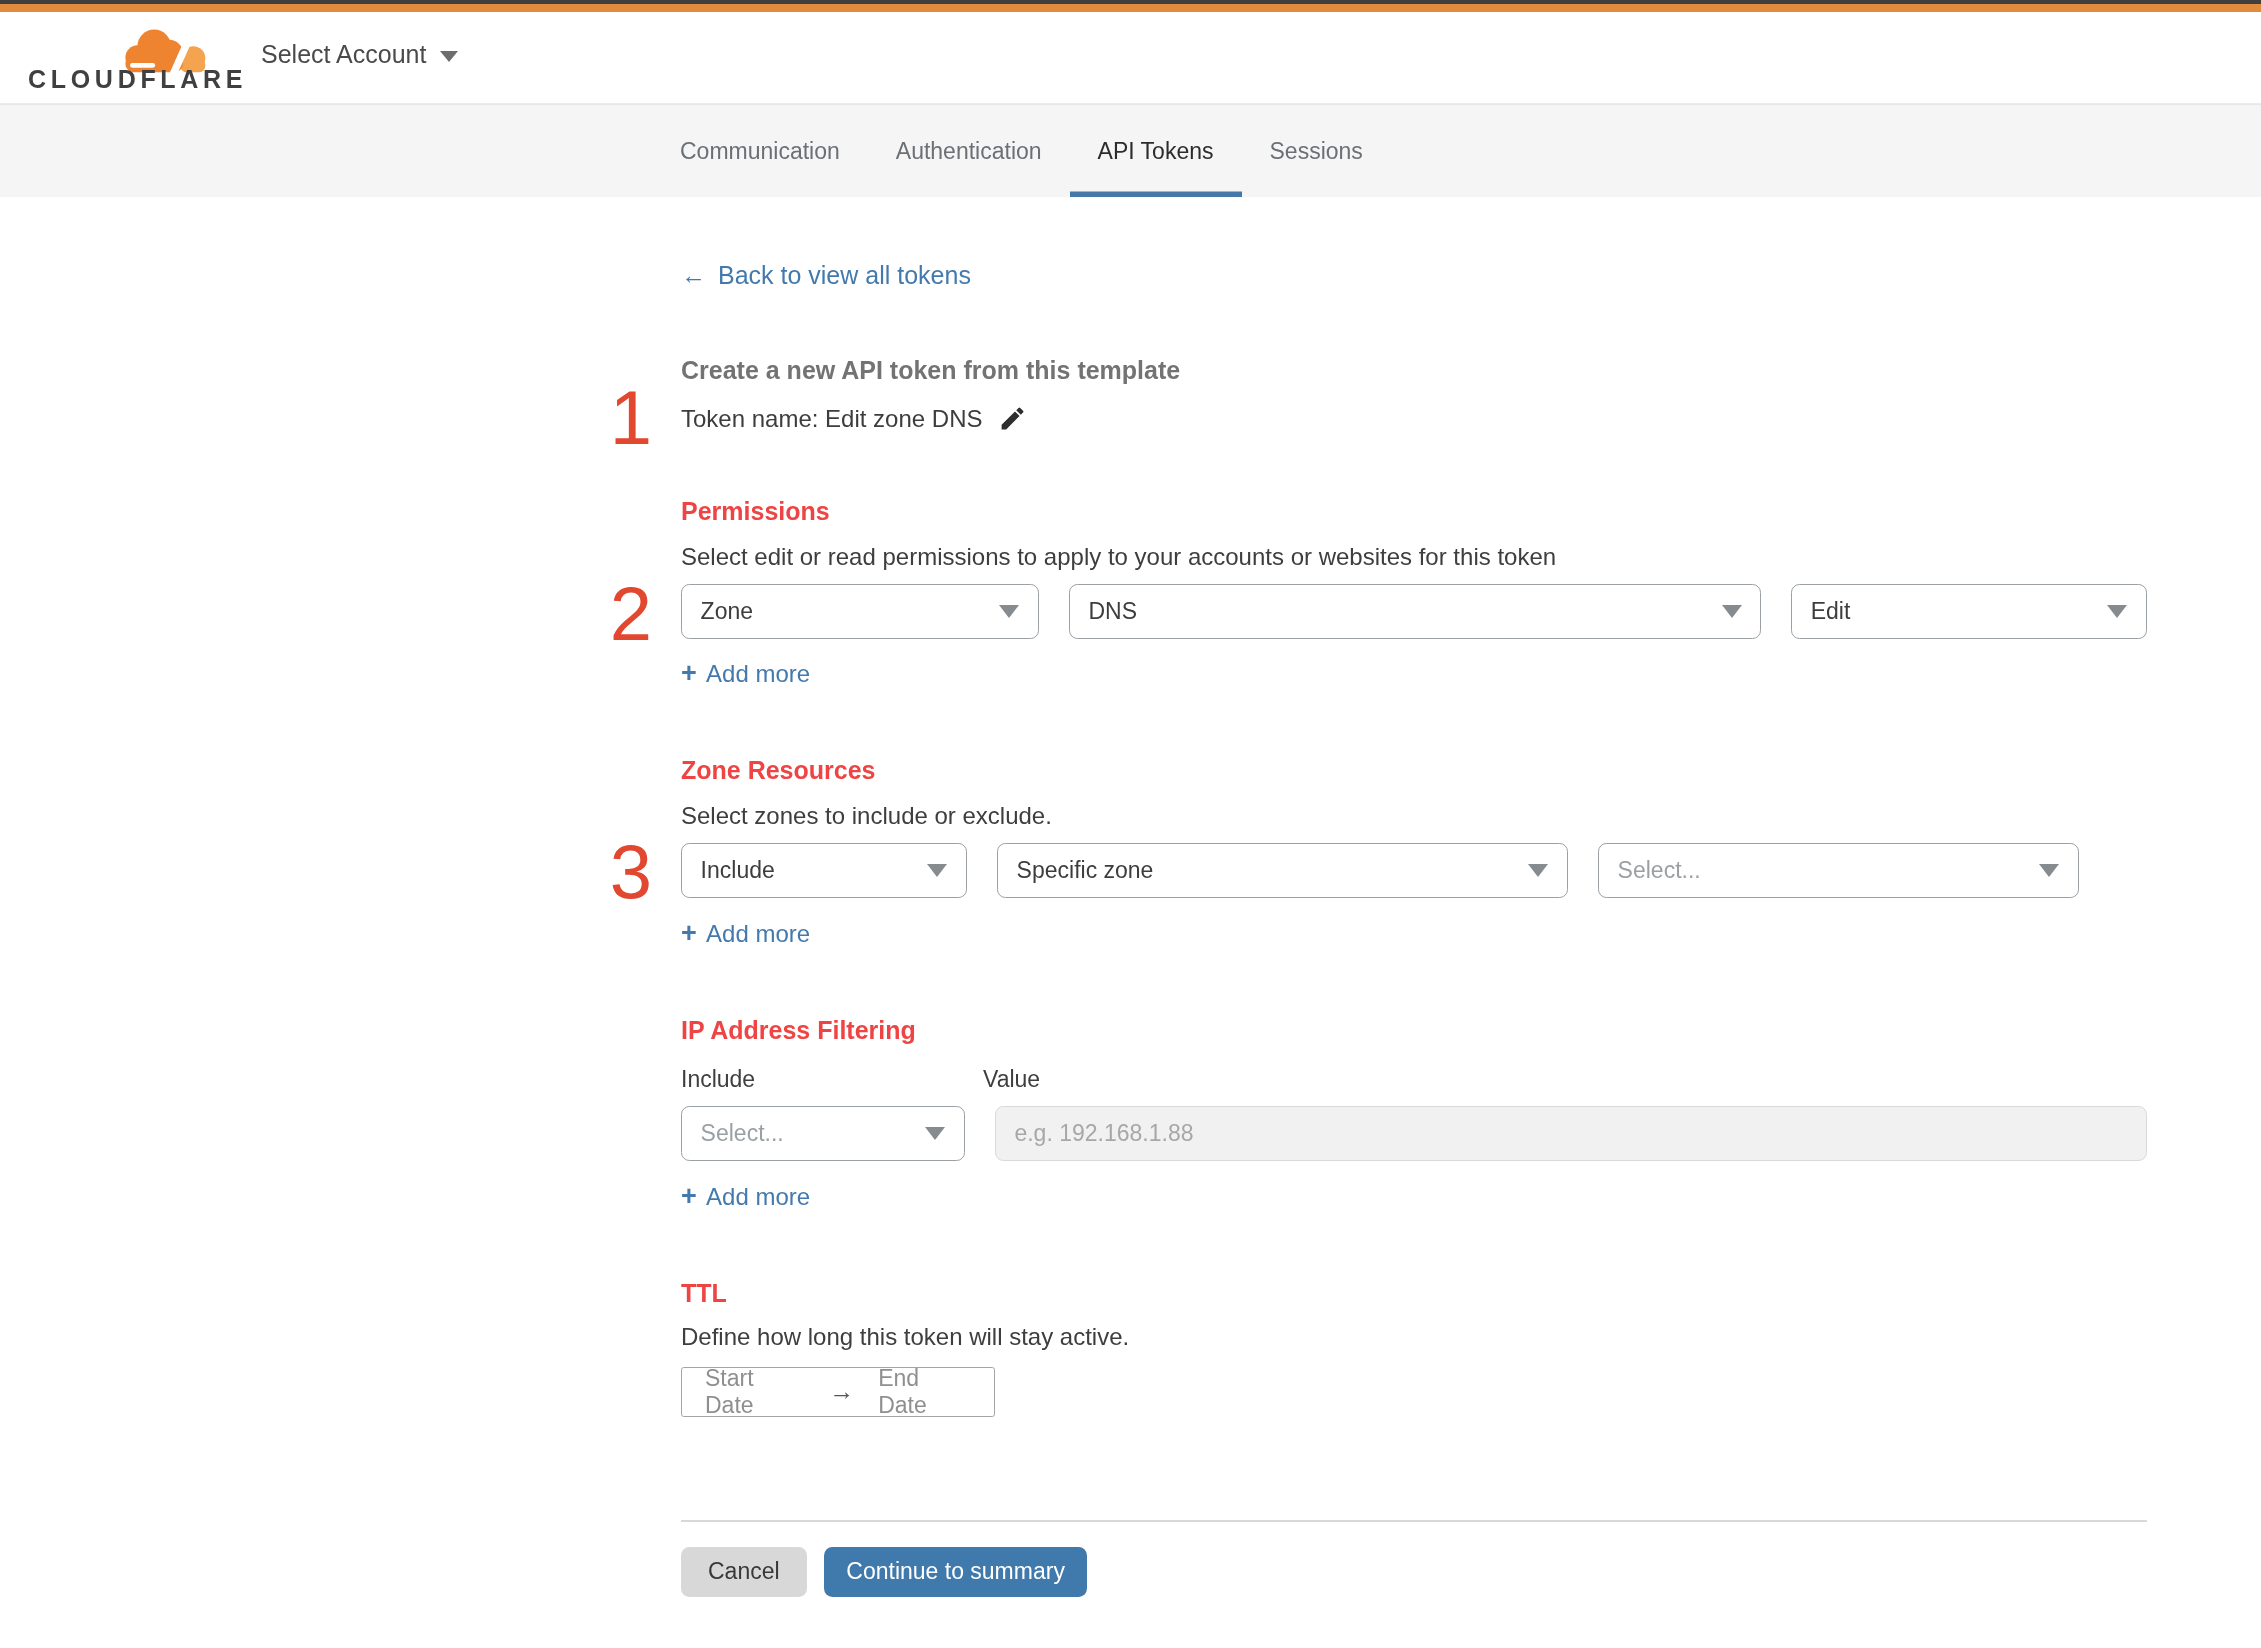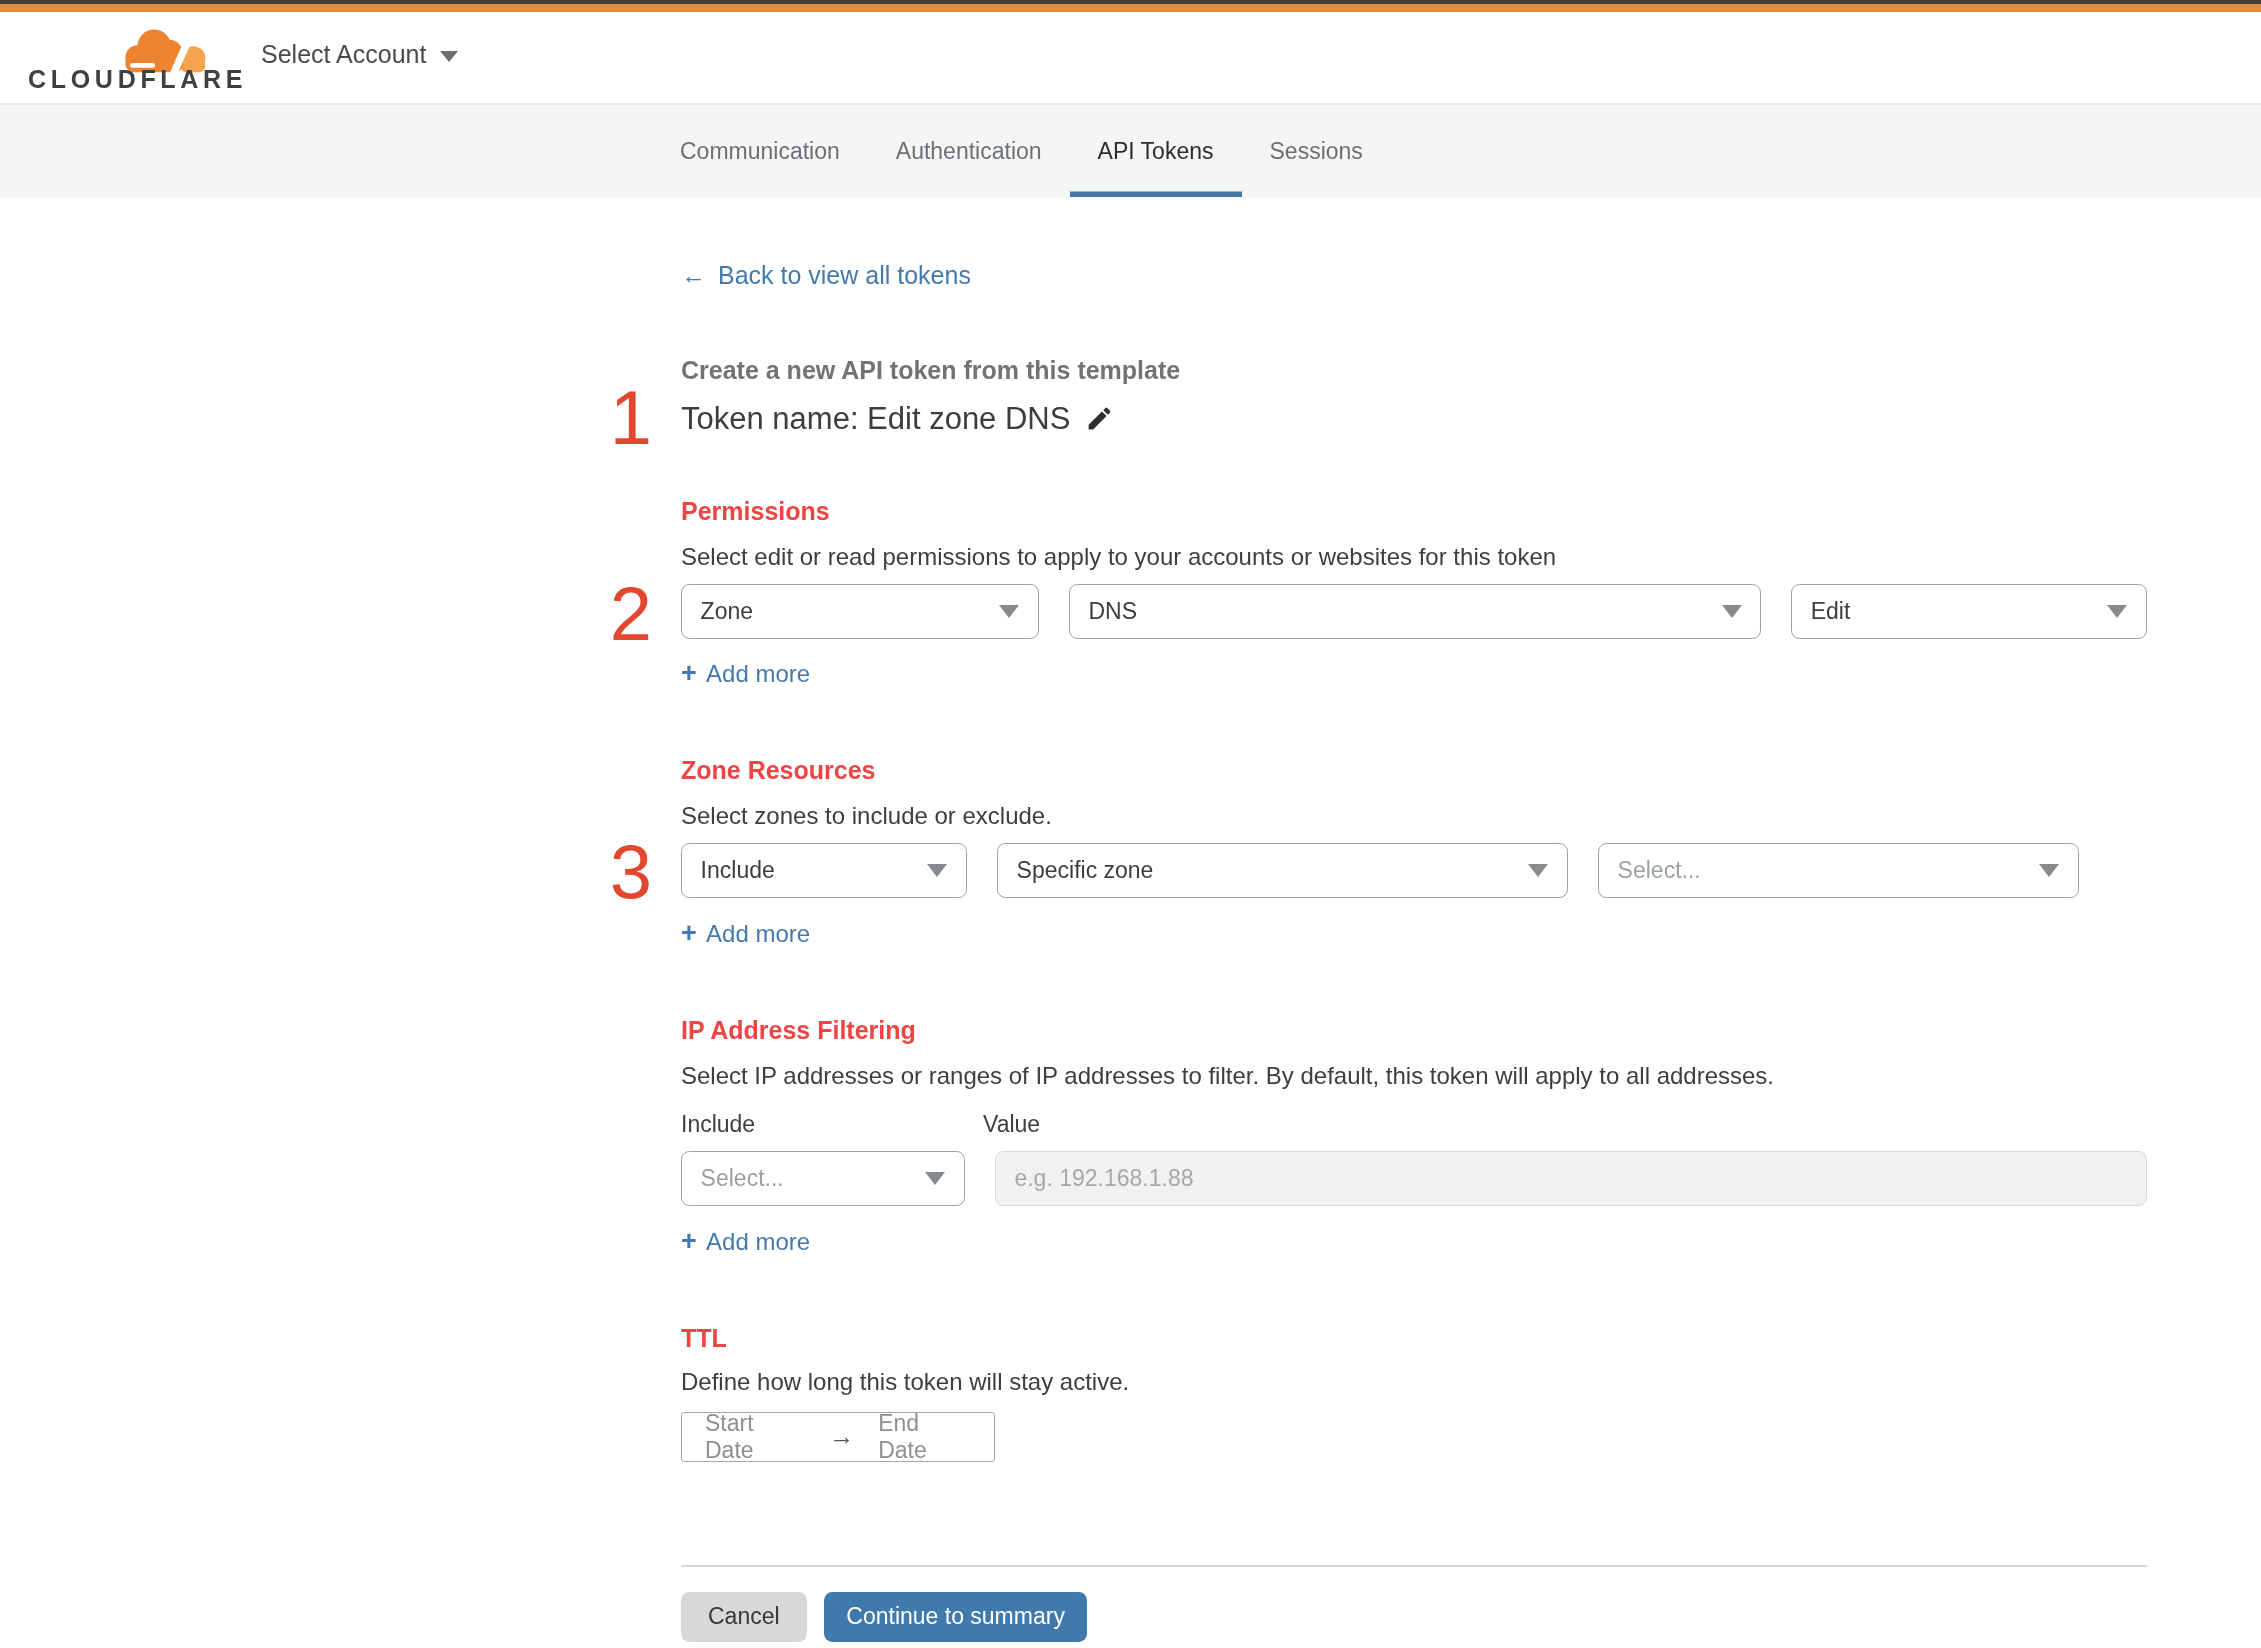--- a/index.html
+++ b/index.html
@@ -31,21 +31,21 @@
   
   .tabs{height:93px;background:#f5f5f6;border-top:0.9px solid #e7e7e7;display:flex;padding-left:652px}
   .tab{display:flex;align-items:center;padding:0 28px;font-size:23px;color:#6b7075;cursor:pointer;white-space:nowrap}
   .tab.active{color:#2c2c2c;box-shadow:inset 0 -5.6px 0 var(--tab-underline)}
 
   
   .main{padding-left:681px;width:2147px}
   .back-link{margin-top:63px;display:inline-flex;align-items:center;gap:12px;color:var(--link-blue);
     font-size:25px;line-height:30px;text-decoration:none;cursor:pointer}
   .template-heading{margin-top:65px;font-size:25px;line-height:30px;font-weight:bold;color:#737373}
-  .token-row{margin-top:18.6px;display:flex;align-items:center;gap:15px;font-size:31px;line-height:30px;color:#3d3d3d}
+  .token-row{margin-top:18.6px;display:flex;align-items:center;gap:15px;font-size:24px;line-height:30px;color:#3d3d3d}
   .pencil{cursor:pointer;display:inline-flex}
 
   .section-title{font-size:25px;line-height:30px;font-weight:bold;color:#ef4444}
   .section-desc{margin-top:17px;font-size:24px;line-height:28px;color:#3e3e3e}
   .mt-sec{margin-top:67px}
   .row{display:flex;gap:30px;margin-top:13px}
   .select{height:55px;background:#fff;border:1.9px solid #9aa0a4;border-radius:8.4px;
     display:flex;align-items:center;justify-content:space-between;padding:0 18.6px;
     font-size:23px;color:#3d3d3d;cursor:pointer}
   .select .ph{color:#9aa0a4}
@@ -171,21 +171,20 @@
         <span class="select-caret"></span>
       </div>
     </div>
     <button class="add-more">
       <span class="plus">+</span>
       <span>Add more</span>
     </button>
 
     
     <div class="section-title mt-sec">IP Address Filtering</div>
-    <div class="section-desc">Select IP addresses or ranges of IP addresses to filter. By default, this token will apply to all addresses.</div>
     <div class="labels-row">
       <div class="label-operator">Include</div>
       <div>Value</div>
     </div>
     <div class="row">
       <div class="select w-mode">
         <span class="ph">Select...</span>
         <span class="select-caret"></span>
       </div>
       <input class="value-input" placeholder="e.g. 192.168.1.88" style="">

